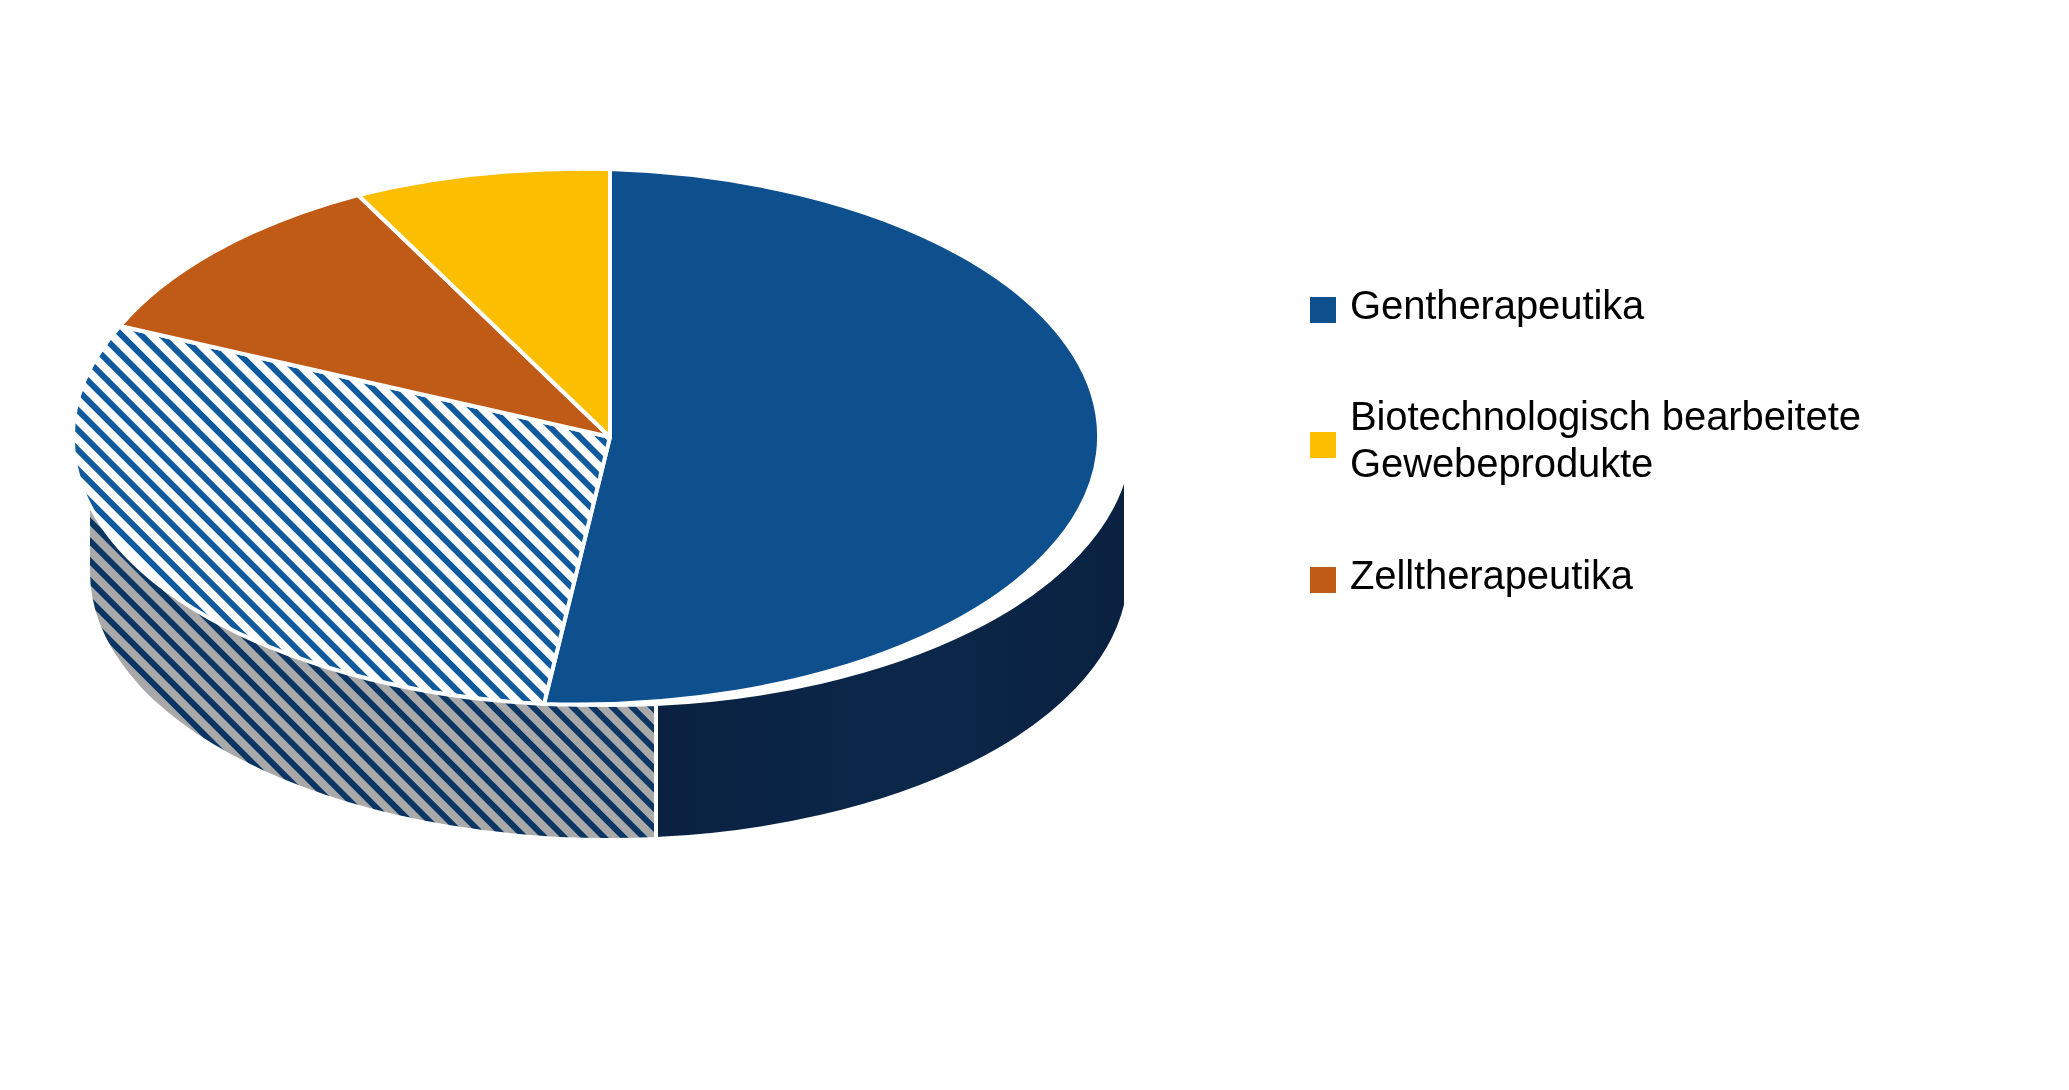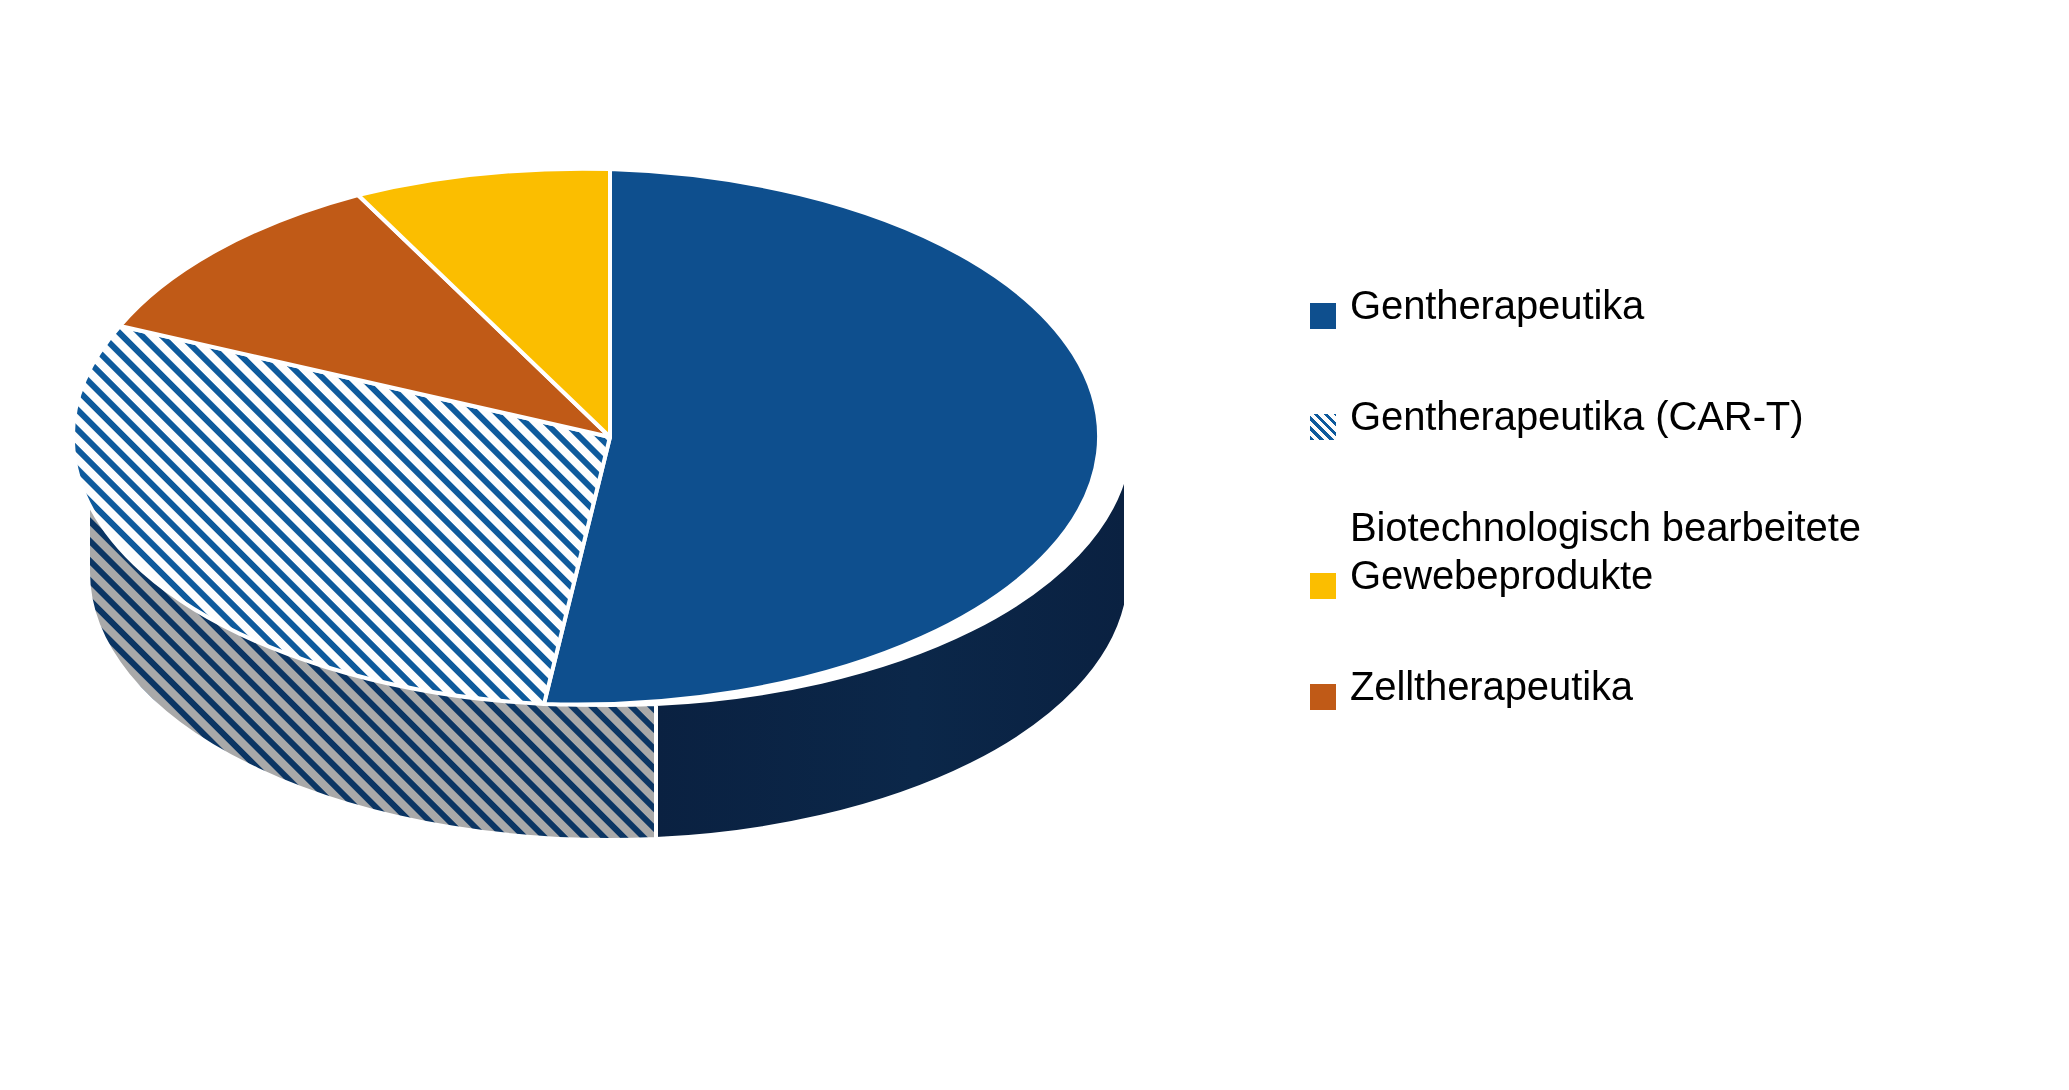--- a/index.html
+++ b/index.html
@@ -31,21 +31,21 @@
     top: 0;
   }
   #legend {
     position: absolute;
     left: 1310px;
     top: 282px;
     width: 700px;
   }
   .legend-item {
     display: flex;
-    align-items: flex-end;
+    align-items: center;
     margin-bottom: 64px;
   }
   .legend-item:last-child {
     margin-bottom: 0;
   }
   .legend-swatch {
     width: 26px;
     height: 26px;
     flex: 0 0 26px;
     margin-top: 9px;
@@ -141,24 +141,20 @@
     </svg>
   </div>
 
   <div id="legend">
 
     <div class="legend-item">
       <span class="legend-swatch" style="background:#0E4F8E;"></span>
       <span class="legend-label">Gentherapeutika</span>
     </div>
 
-    <div class="legend-item">
-      <span class="legend-swatch" style="background:repeating-linear-gradient(45deg,#0E5A9C 0 3px,#FDFDFD 3px 7px);"></span>
-      <span class="legend-label">Gentherapeutika (CAR-T)</span>
-    </div>
 
     <div class="legend-item">
       <span class="legend-swatch" style="background:#FBBE00;"></span>
       <span class="legend-label">Biotechnologisch bearbeitete
 Gewebeprodukte</span>
     </div>
 
     <div class="legend-item">
       <span class="legend-swatch" style="background:#C05A17;"></span>
       <span class="legend-label">Zelltherapeutika</span>

